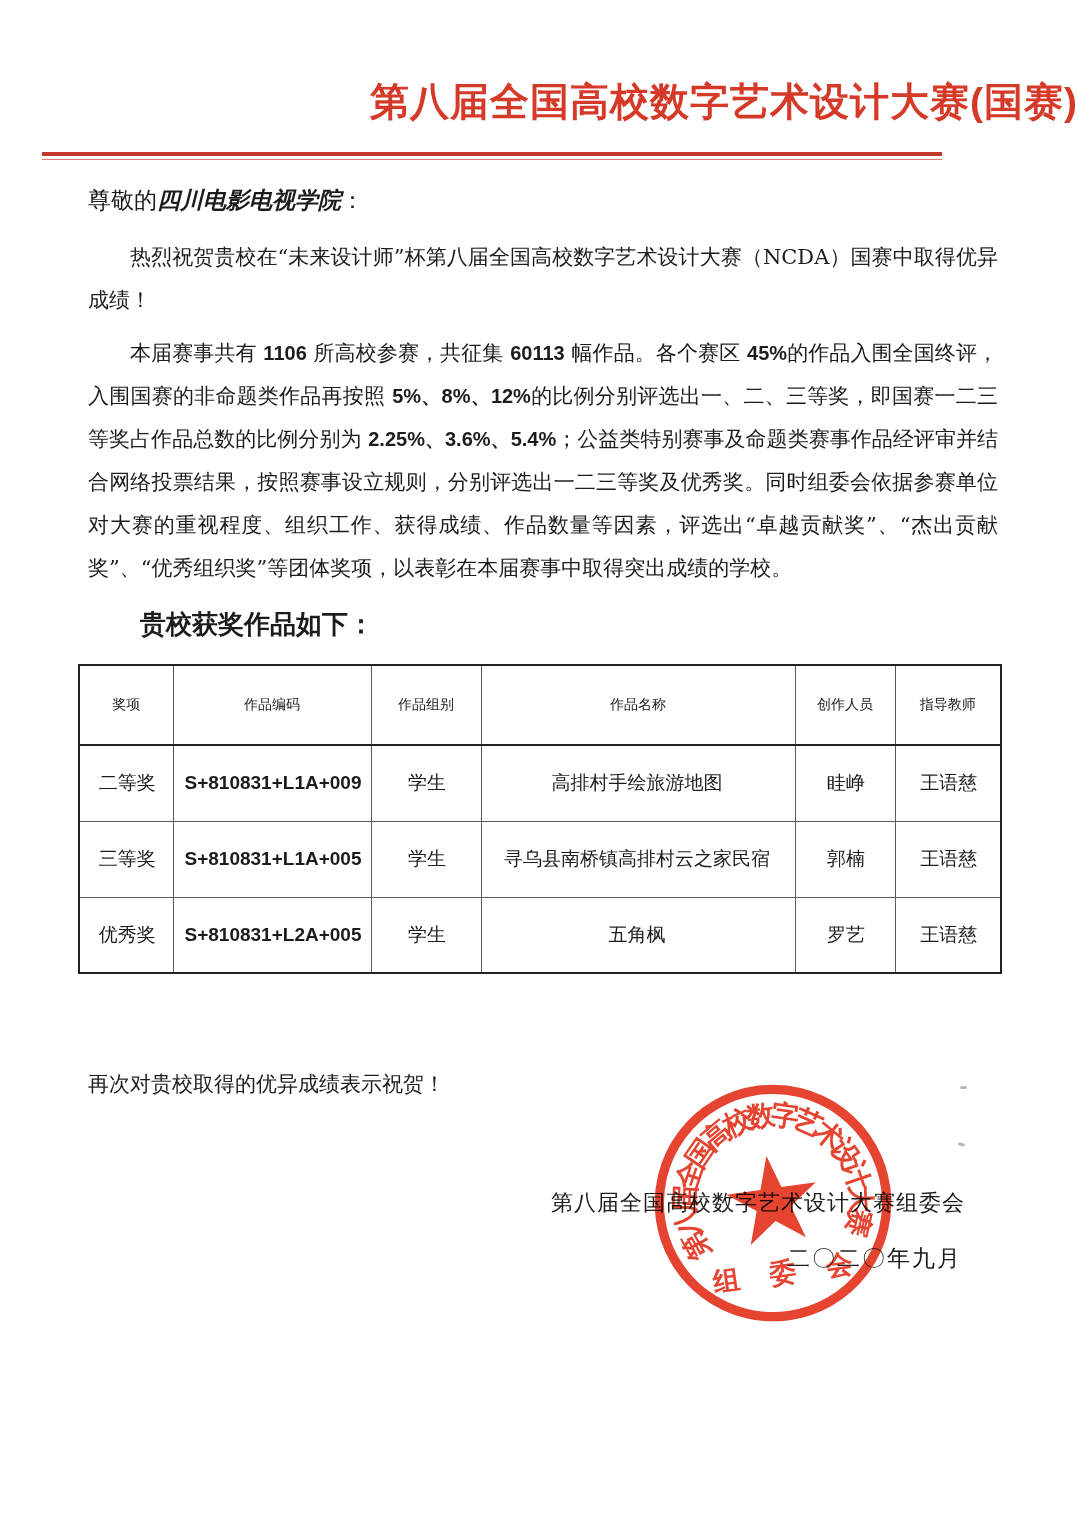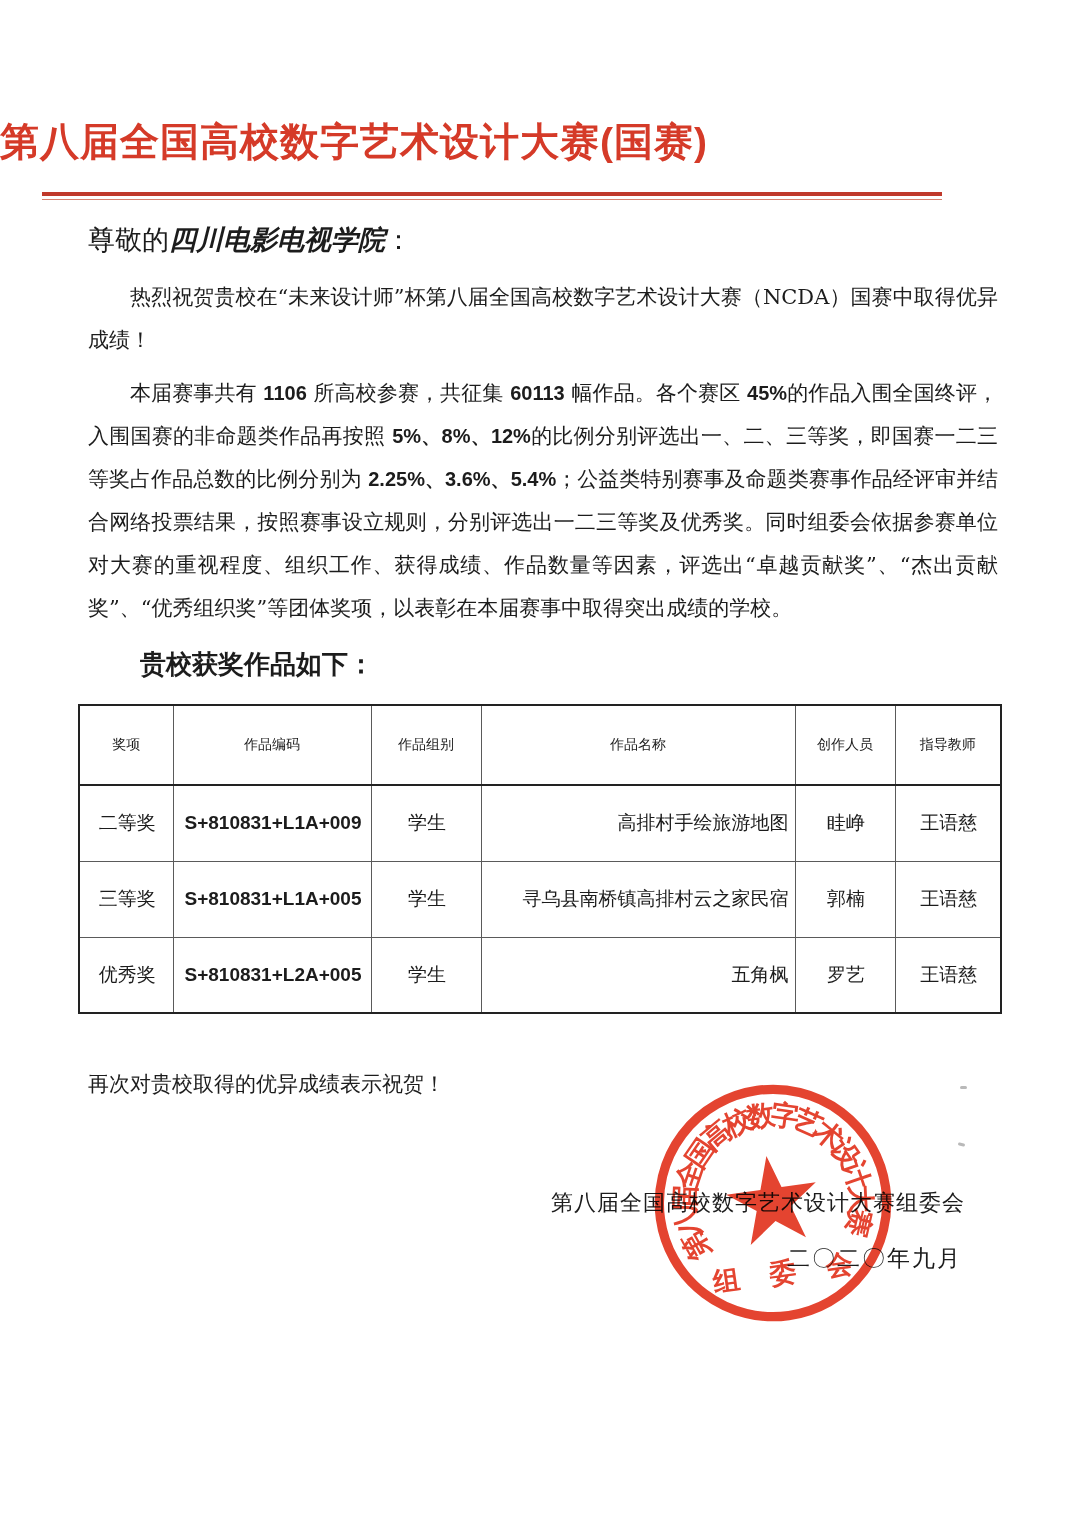--- a/index.html
+++ b/index.html
@@ -7,49 +7,49 @@
     --divider-red:#c0392b;
     --divider-thin:#d8816f;
     --stamp:#e23520;
     --ink:#1c1c1c;
   }
   html,body{margin:0;padding:0;background:#ffffff;}
   body{width:1078px;font-family:"DejaVu Serif","Liberation Serif",serif;color:var(--ink);}
   .page{position:relative;width:1078px;height:1526px;background:#fff;overflow:hidden;}
 
   
-  .title-block{padding-top:76px;text-align:left;color:var(--title-red);
-    font-family:"Liberation Sans","DejaVu Sans",sans-serif;font-weight:bold;margin-top:40px;}
+  .title-block{padding-top:76px;text-align:right;color:var(--title-red);
+    font-family:"Liberation Sans","DejaVu Sans",sans-serif;font-weight:bold;}
   .title-line1{font-size:39px;line-height:52px;letter-spacing:1px;}
   .title-line2{font-size:38px;line-height:50px;margin-top:8px;letter-spacing:14px;}
 
   
   .divider{margin:24px 0 0 42px;width:900px;height:3px;
     border-top:4px solid var(--divider-red);
     border-bottom:1px solid var(--divider-thin);}
 
   
-  .salutation{margin:24px 78px 0 88px;font-size:27px;line-height:32px;}
+  .salutation{margin:24px 78px 0 88px;font-size:23px;line-height:32px;}
   .salutation .school{font-weight:bold;font-style:italic;}
 
   
   .para{margin:20px 80px 0 88px;font-size:21px;line-height:43px;
     text-align:justify;text-indent:2em;}
   .para.p2{margin-top:10px;}
   .num{font-family:"Liberation Sans","DejaVu Sans",sans-serif;font-weight:bold;font-size:20px;}
   .works-intro{margin:16px 80px 0 88px;font-size:26px;line-height:36px;text-indent:2em;font-weight:bold;}
 
   
   table.awards{margin:22px 0 0 78px;width:922px;border-collapse:collapse;
     border:2px solid #222;table-layout:fixed;}
   .awards th,.awards td{border:1px solid #5a5a5a;vertical-align:middle;
     font-size:14px;text-align:center;padding:4px 6px;box-sizing:border-box;font-weight:normal;}
   .awards thead th{height:80px;border-bottom:2px solid #222;}
   .awards tbody td{height:76px;font-size:19px;padding-left:8px;}
-  .awards td.cell-name{text-align:right;padding-left:4px;}
+  .awards td.cell-name{text-align:center;padding-left:4px;}
   .awards td.cell-code{font-family:"Liberation Sans","DejaVu Sans",sans-serif;
     font-weight:bold;font-size:19px;}
 
   
   .closing{position:absolute;left:88px;top:1070px;font-size:21px;}
   .sig-org{position:absolute;right:113px;top:1188px;font-size:22px;letter-spacing:1px;}
   .sig-date{position:absolute;right:116px;top:1243px;font-size:23px;letter-spacing:2px;}
 
   
   .stamp{position:absolute;left:649px;top:1079px;width:248px;height:248px;

